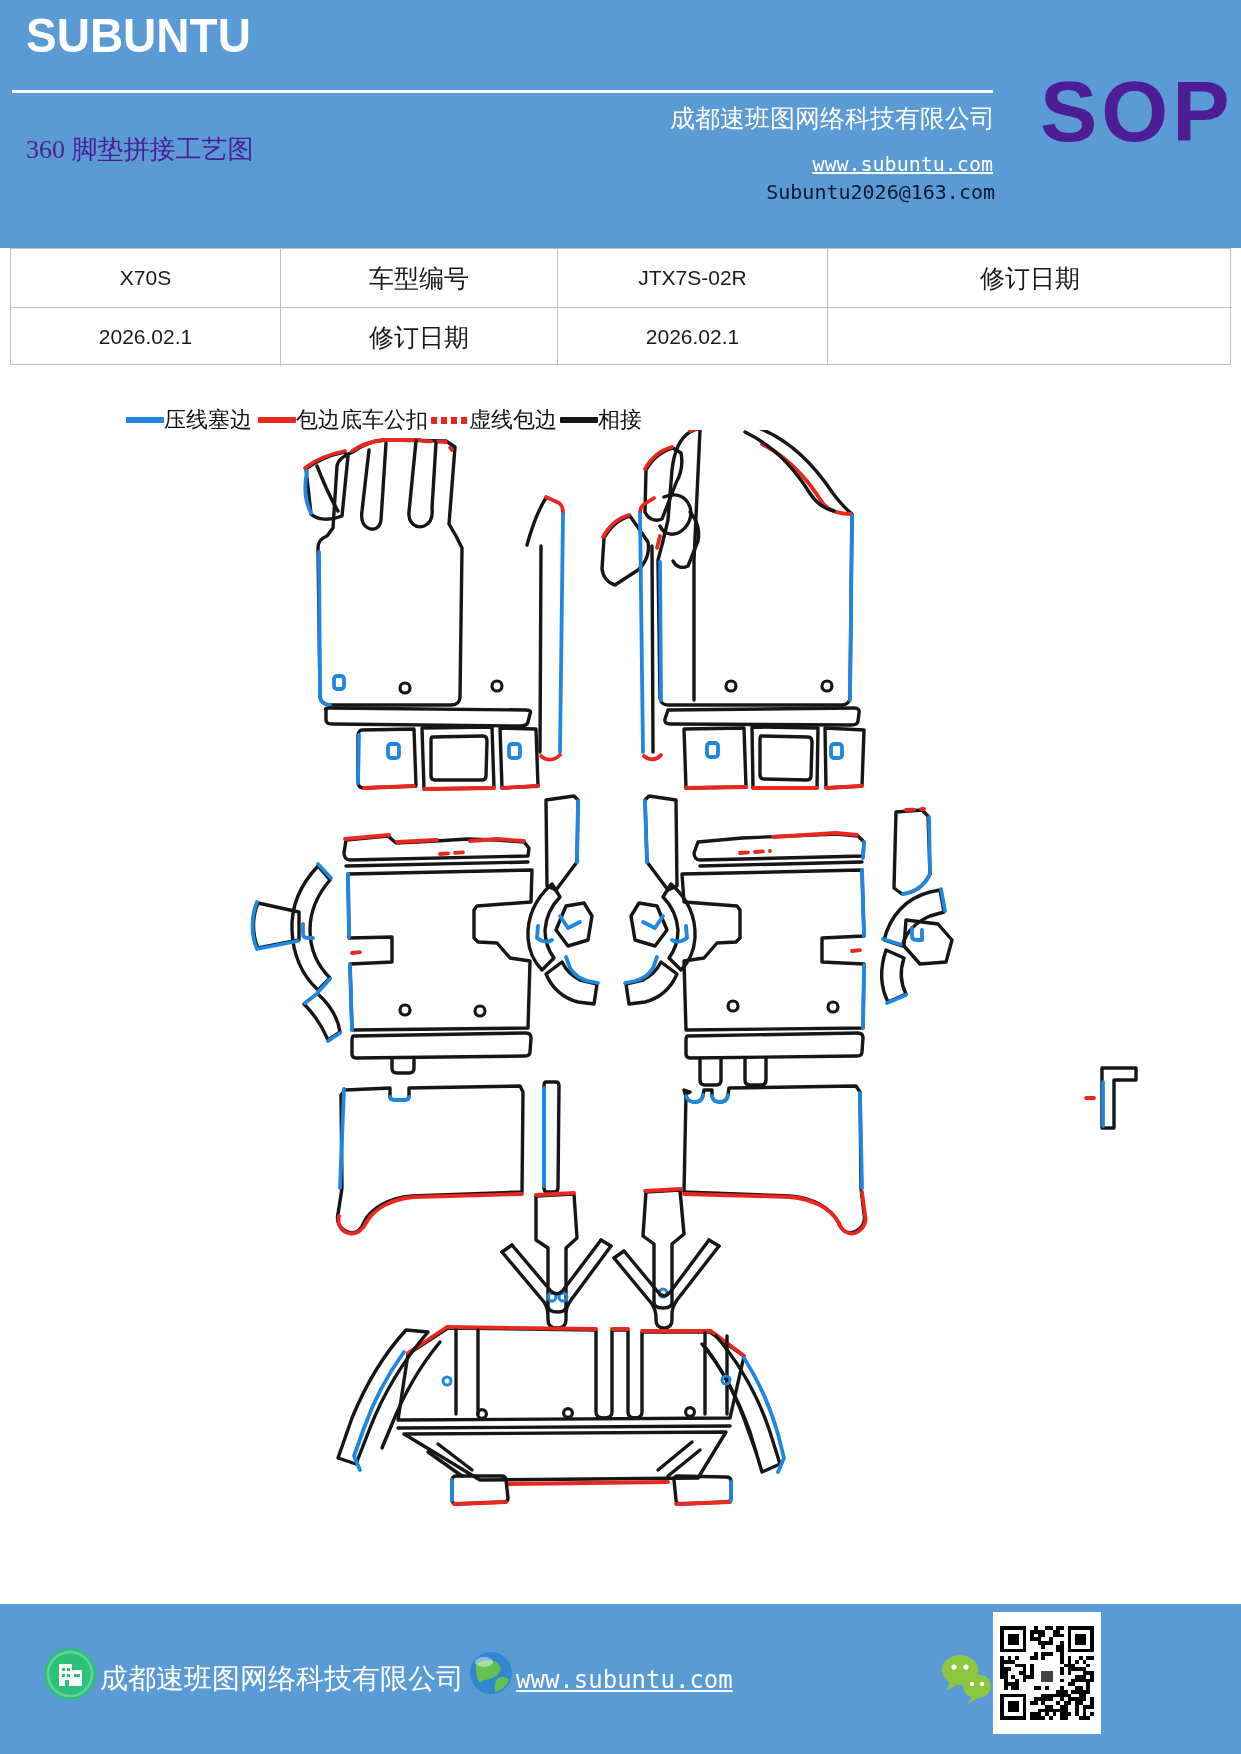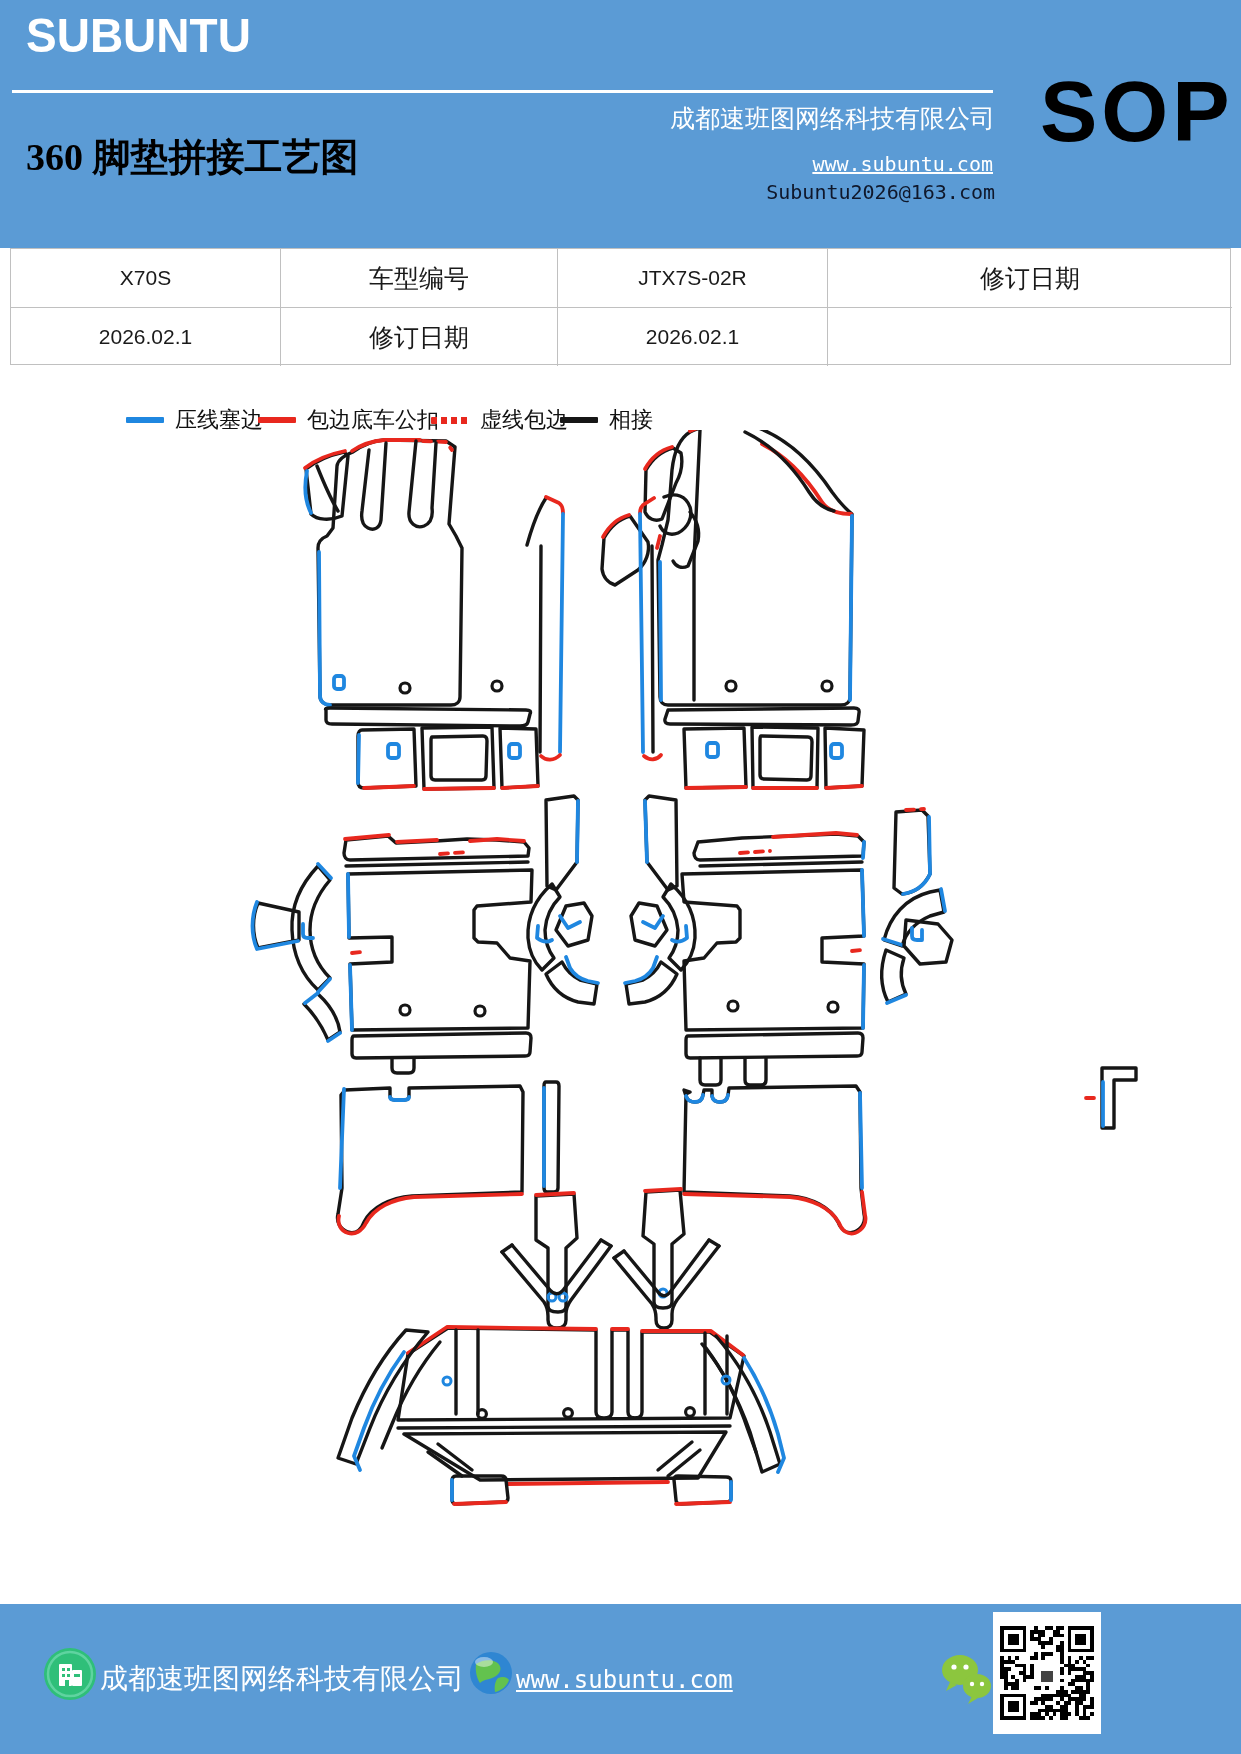--- a/index.html
+++ b/index.html
@@ -7,43 +7,43 @@
     --table_border:#c0c0c0; --wechat_green:#8cc63e; --footer_icon_green:#2fbf79;
   }
   html,body{margin:0;padding:0;background:#888;}
   .page{position:relative;width:1241px;height:1754px;background:#ffffff;overflow:hidden;
         font-family:"Liberation Sans",sans-serif;}
   
   .header{position:absolute;left:0;top:0;width:1241px;height:248px;background:var(--header_bg);}
   .logo{position:absolute;left:26px;top:8px;color:#fff;font-size:46px;font-weight:800;
         letter-spacing:0px;font-family:"Liberation Sans",sans-serif;transform:scaleY(1.05);}
   .hrule{position:absolute;left:12px;top:90px;width:981px;height:3px;background:#fff;}
-  .doc-title{position:absolute;left:26px;top:132px;color:#000000;font-size:38px;font-weight:700;
+  .doc-title{position:absolute;left:26px;top:132px;color:#4c1d95;font-size:26px;font-weight:400;
         font-family:"Liberation Serif",serif;}
   .hdr-company{position:absolute;right:246px;top:102px;color:#fff;font-size:25px;
         font-family:"Liberation Serif",serif;}
   .hdr-url{position:absolute;right:248px;top:152px;color:#fff;font-size:20px;
         font-family:"DejaVu Sans Mono",monospace;text-decoration:underline;}
   .hdr-mail{position:absolute;right:246px;top:180px;color:#0f172a;font-size:20px;
         font-family:"DejaVu Sans Mono",monospace;}
-  .sop{position:absolute;left:1040px;top:62px;color:#000000;font-size:86px;font-weight:800;
+  .sop{position:absolute;left:1040px;top:62px;color:#4c1d95;font-size:86px;font-weight:800;
         letter-spacing:4px;font-family:"Liberation Sans",sans-serif;}
   
   .info-table{position:absolute;left:10px;top:248px;width:1221px;height:117px;
         display:grid;grid-template-columns:270px 277px 270px 404px;grid-template-rows:59px 58px;
         border:1px solid var(--table_border);box-sizing:border-box;}
   .cell{border-right:1px solid var(--table_border);border-bottom:1px solid var(--table_border);
         display:flex;align-items:center;justify-content:center;box-sizing:border-box;color:#1a1a1a;}
   .cell:nth-child(4n){border-right:none;}
   .cell:nth-child(n+5){border-bottom:none;}
   .cell.lab{font-family:"Liberation Serif",serif;font-size:25px;}
   .cell.val{font-family:"Liberation Sans",sans-serif;font-size:21px;}
   
   .legend{position:absolute;left:0;top:402px;width:1241px;height:36px;}
-  .lg-item{position:absolute;top:0;display:flex;align-items:center;gap:11px;height:36px;}
+  .lg-item{position:absolute;top:0;display:flex;align-items:center;height:36px;}
   .lg-swatch{width:38px;height:6px;border-radius:1px;}
   .lg-swatch.dot{height:7px;background:repeating-linear-gradient(90deg,var(--line_red) 0 6px,#fff 6px 10px);}
   .lg-label{font-family:"Liberation Serif",serif;font-size:22px;color:#111;}
   
   .diagram{position:absolute;left:0;top:430px;}
   .diagram path,.diagram circle,.diagram rect,.diagram line{fill:none;stroke-linecap:round;stroke-linejoin:round;}
   .k{stroke:var(--line_black);stroke-width:3.4px;}
   .b{stroke:var(--line_blue);stroke-width:3.8px;}
   .r{stroke:var(--line_red);stroke-width:3.8px;}
   .rd{stroke:var(--line_red);stroke-width:3.8px;stroke-dasharray:8 7;}

